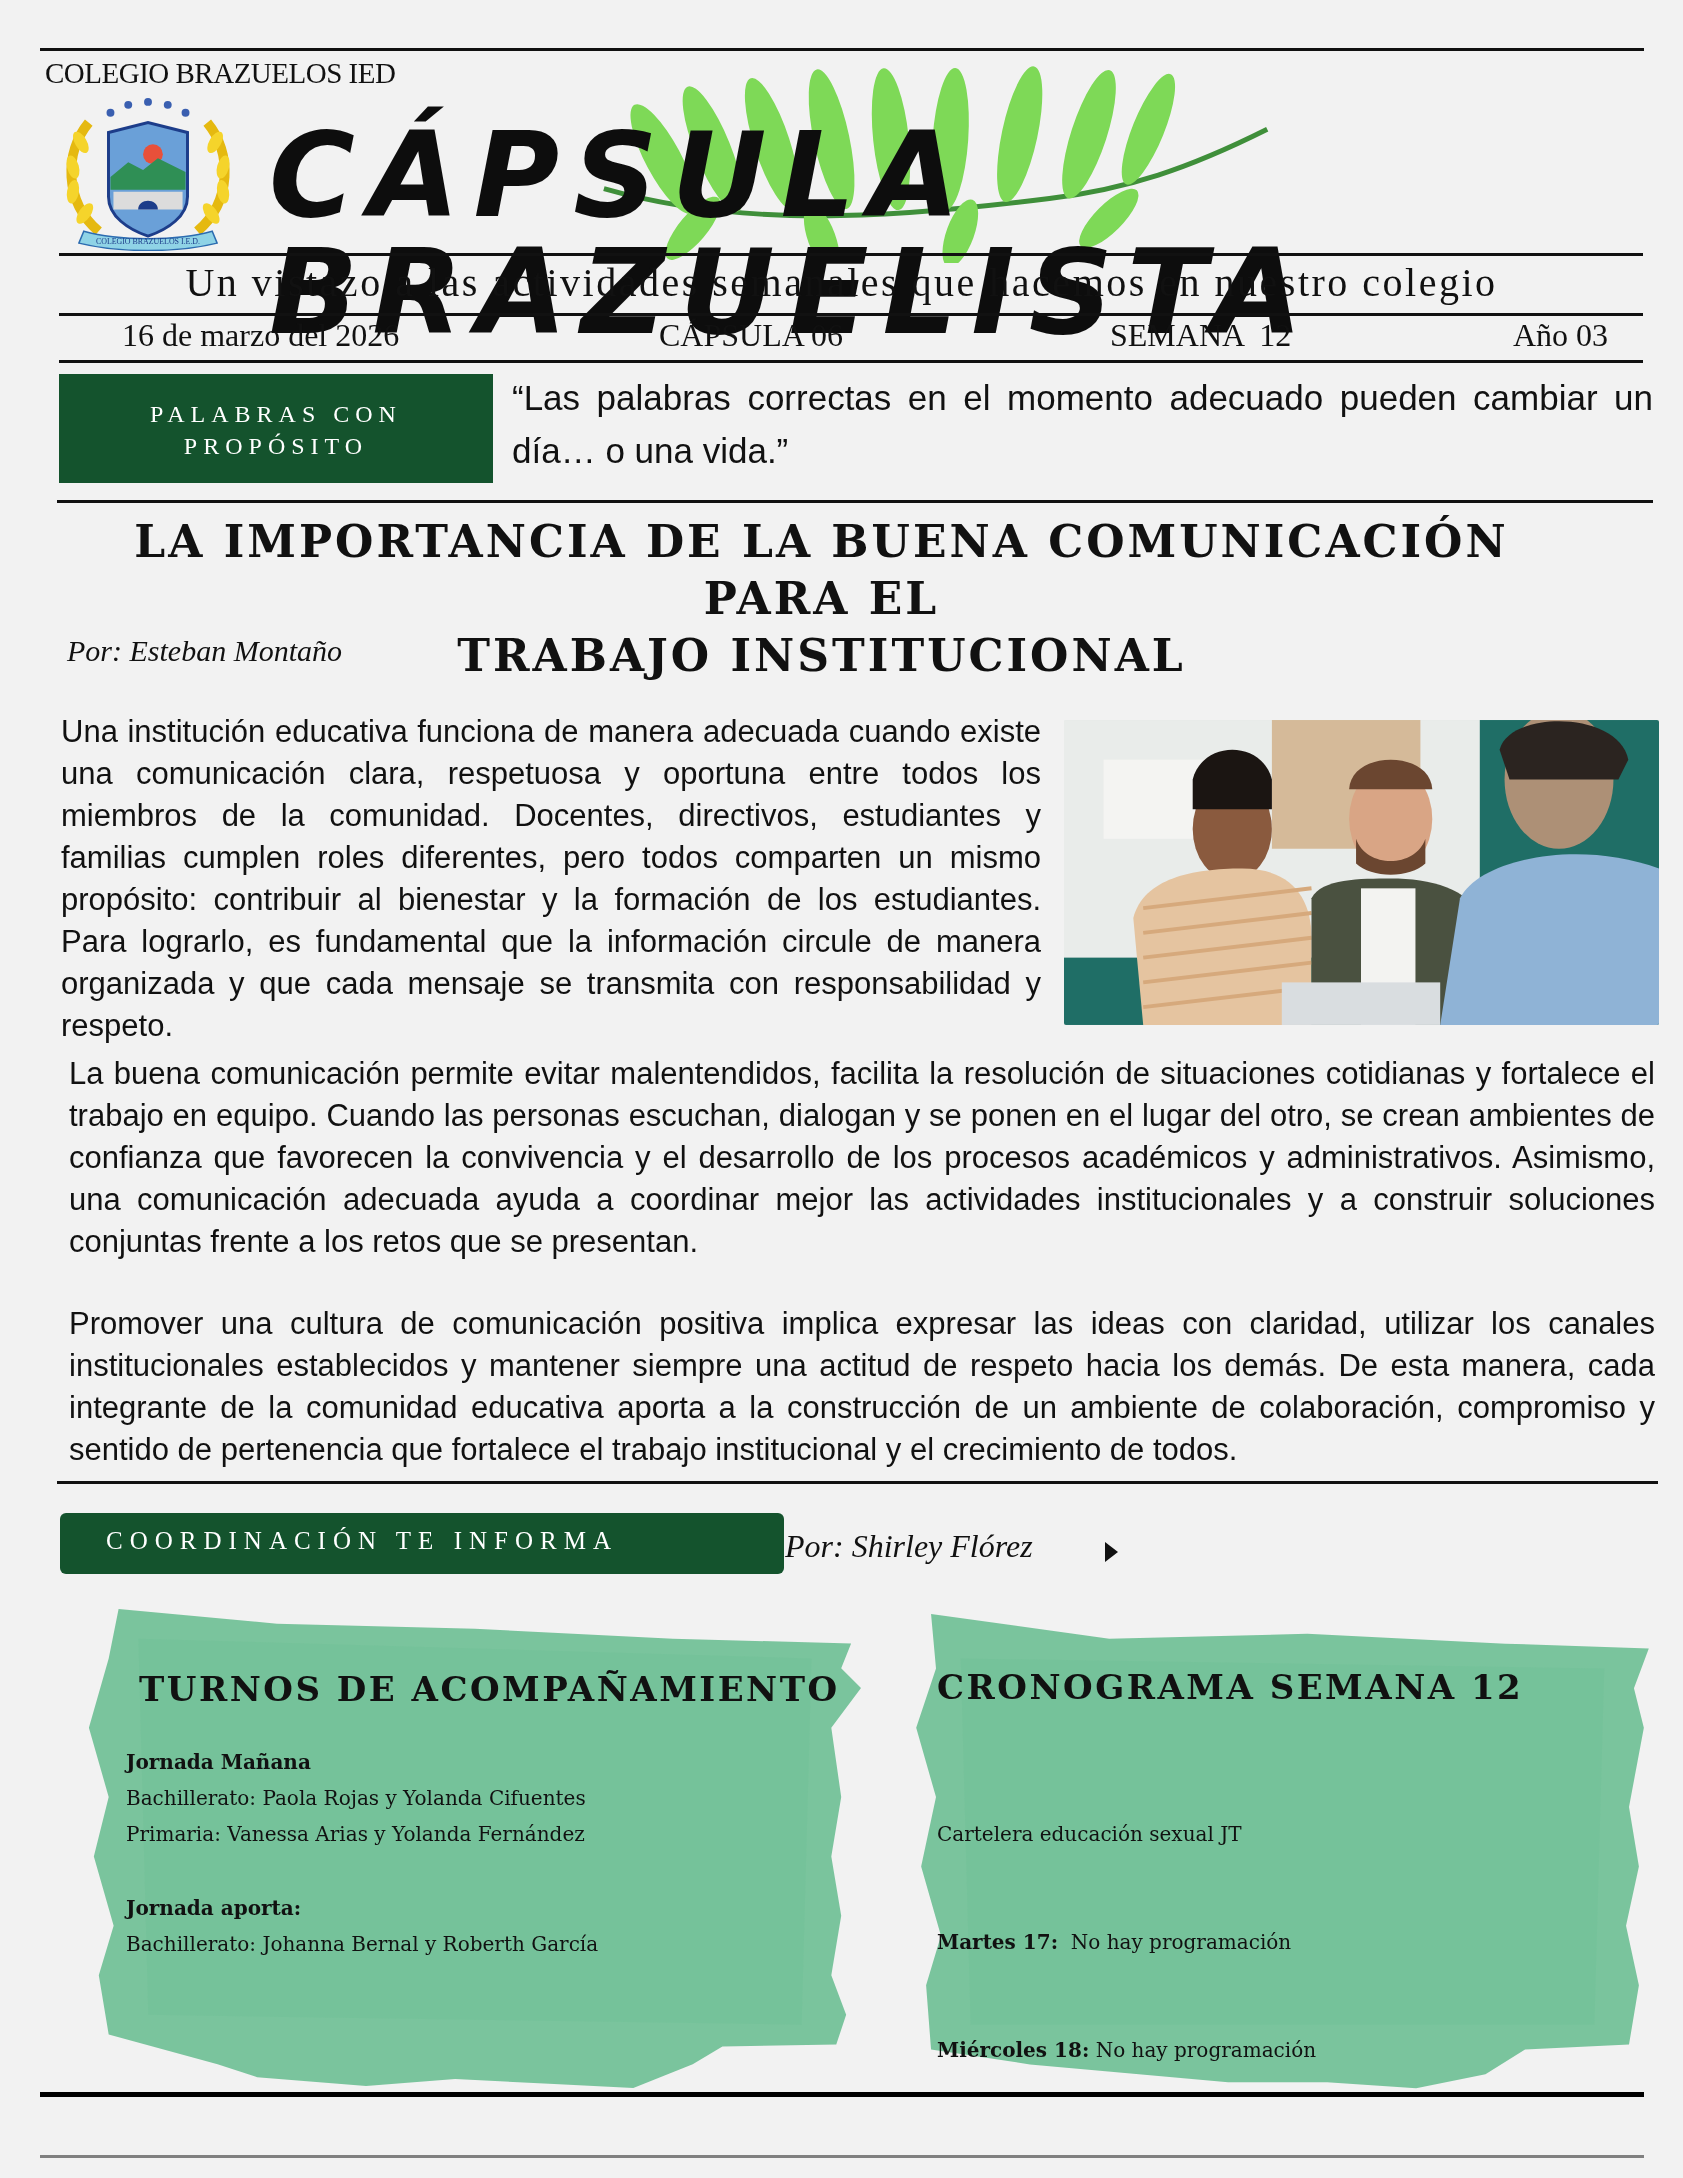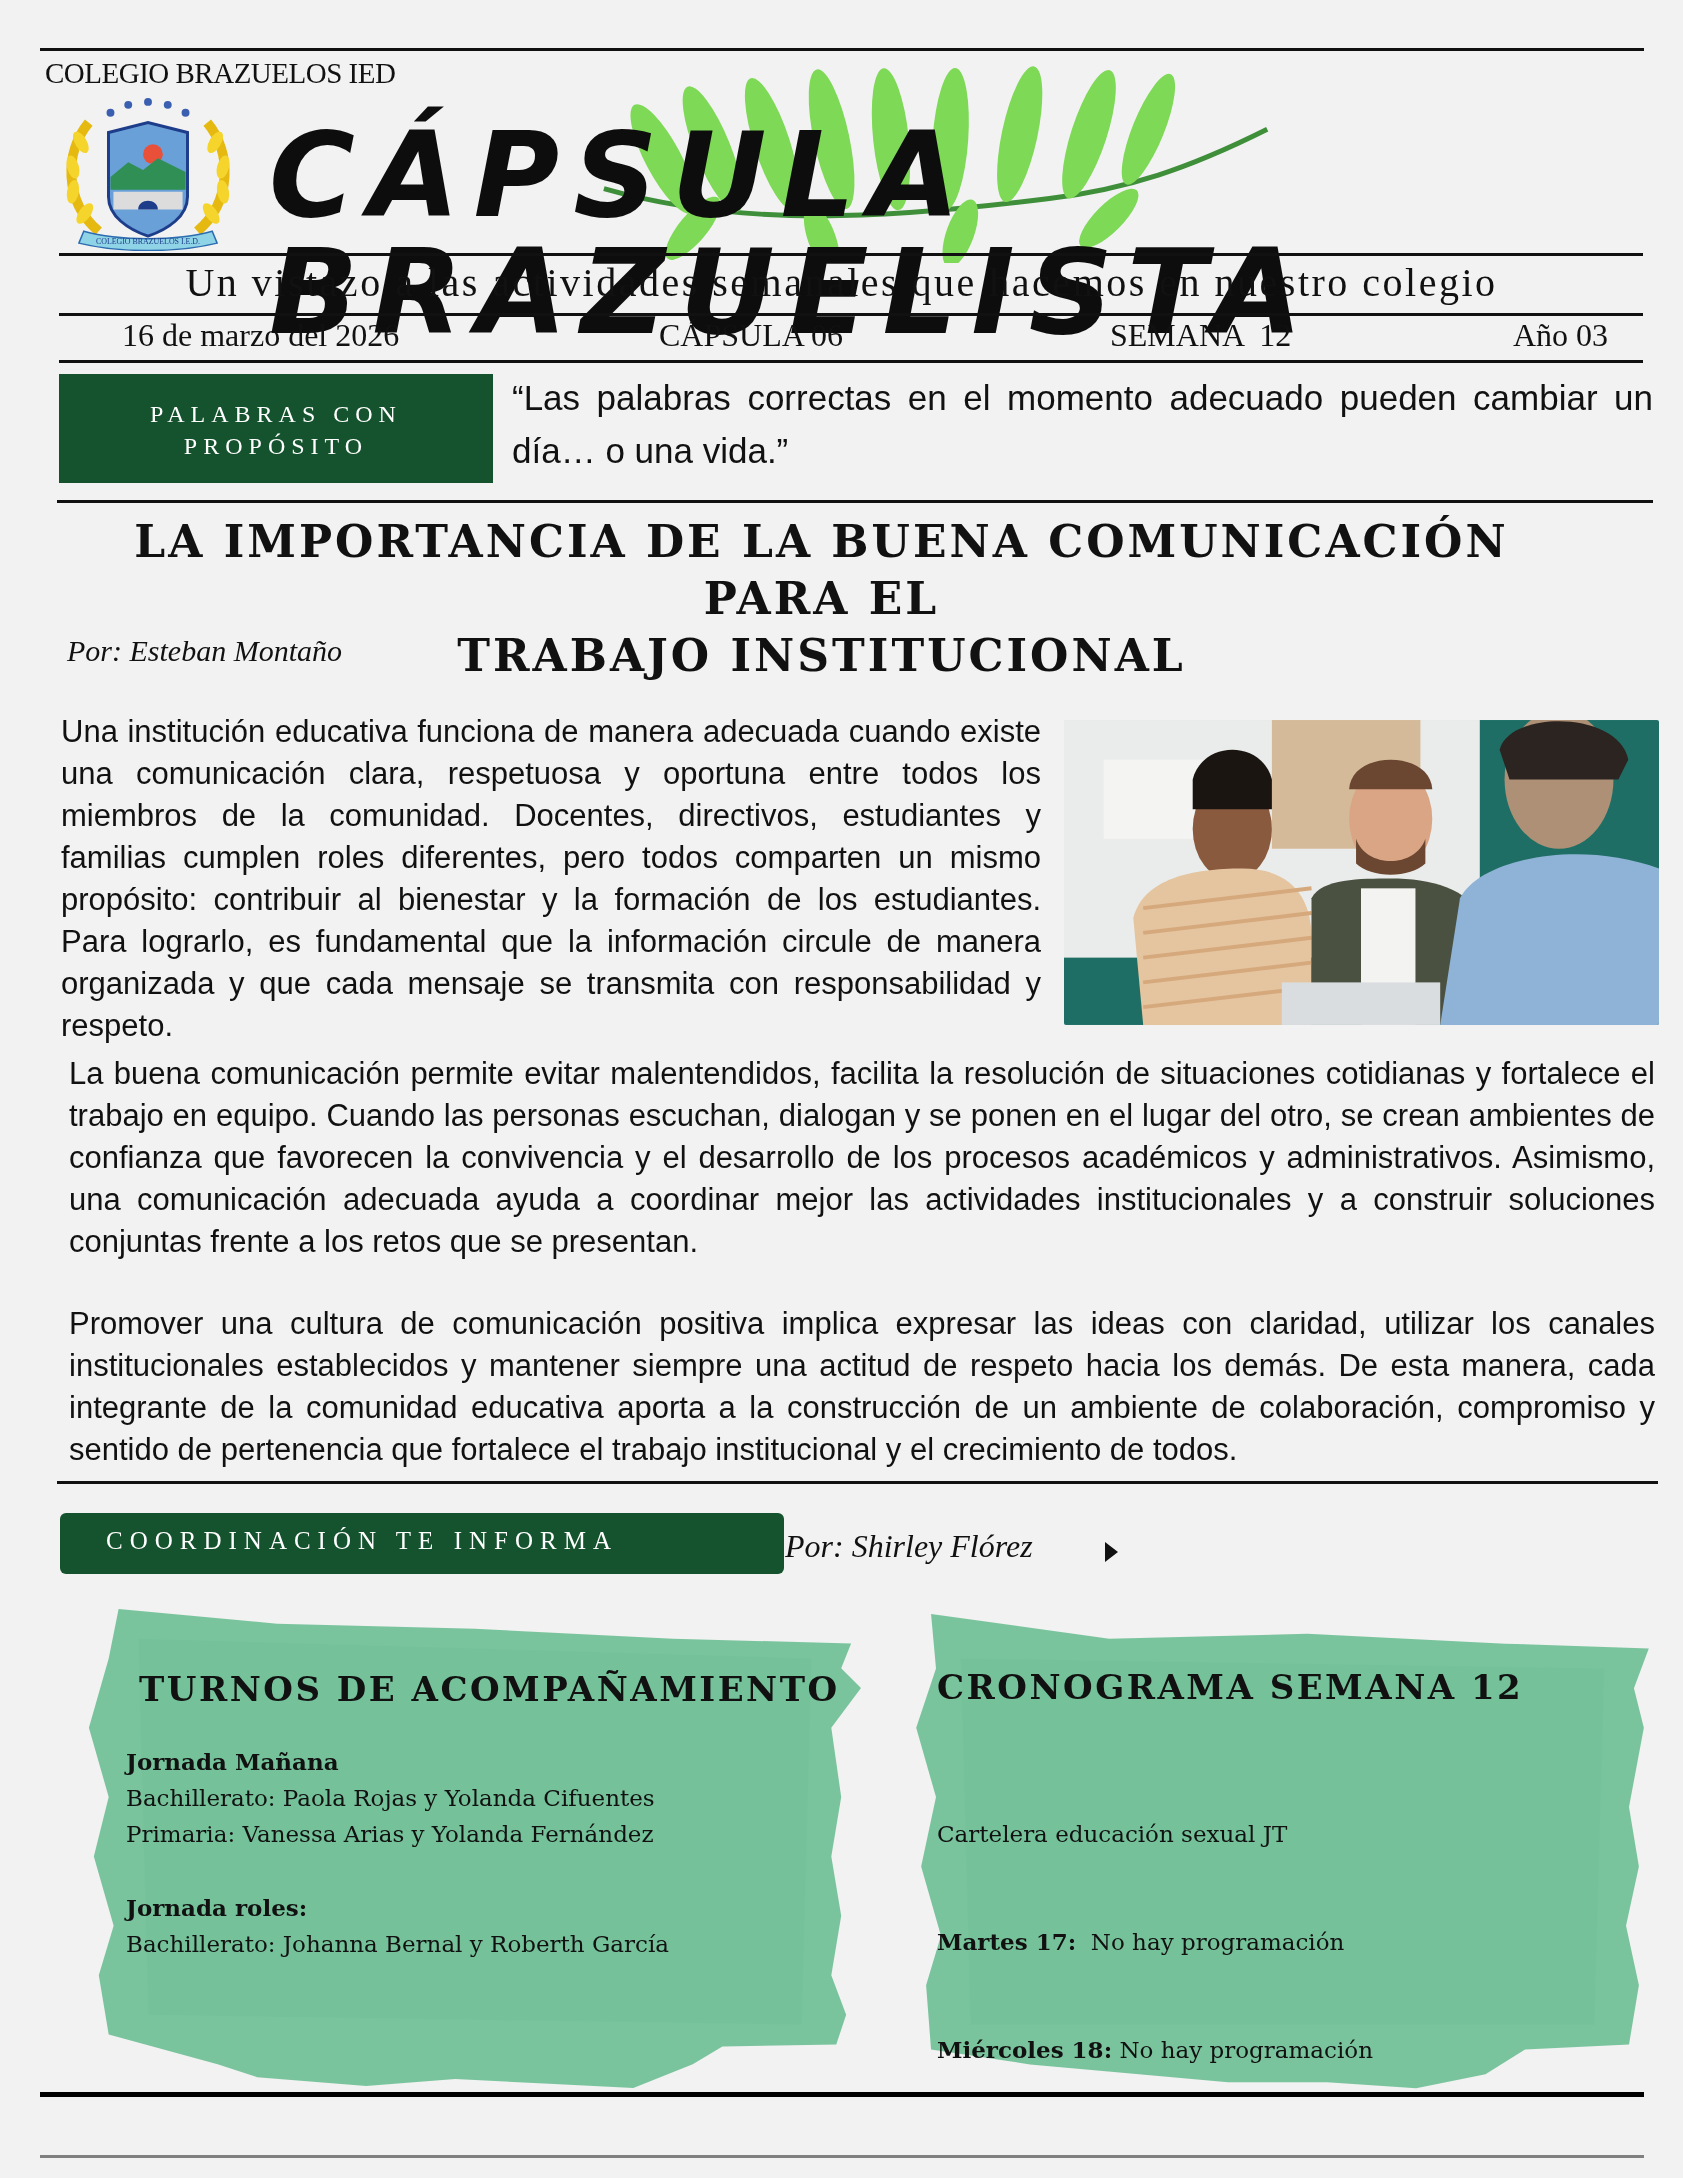--- a/index.html
+++ b/index.html
@@ -28,21 +28,21 @@
   .quote { left: 512px; top: 371px; width: 1141px; font-size: 35px; line-height: 53px; text-align: justify; text-align-last: left; }
   .article-title {
     left: 59px; width: 1525px; top: 513px; text-align: center; font-size: 44px; font-weight: bold;
     letter-spacing: 3px; line-height: 57px;
   }
   .byline { font-style: italic; font-size: 30px; }
   .body-text { font-size: 31px; line-height: 42px; text-align: justify; text-align-last: left; }
   .photo { left: 1064px; top: 720px; width: 595px; height: 305px; overflow: hidden; border-radius: 2px; }
   .wash { position: absolute; }
   .box-title { font-size: 34px; font-weight: bold; letter-spacing: 2.5px; }
-  .box-text { font-size: 23px; line-height: 36px; }
+  .box-text { font-size: 20px; line-height: 36px; }
   .box-text b { font-weight: bold; }
   .play-icon { left: 1105px; top: 1542px; width: 0; height: 0; border-top: 10px solid transparent; border-bottom: 10px solid transparent; border-left: 13px solid #111; }
 </style>
 </head>
 <body>
 
 <div class="rule" style="left:40px;top:48px;width:1604px;height:3px;"></div>
 
 <div class="abs lserif school-name">COLEGIO BRAZUELOS IED</div>
 
@@ -167,21 +167,21 @@
 <svg class="wash" style="left:79px;top:1599px;" width="782" height="495" viewBox="0 0 790 500">
   <path d="M40 10 L200 25 L400 30 L600 40 L780 45 L770 70 L790 90 L760 130 L770 200 L760 260 L770 320 L760 380 L775 420 L765 450 L650 452 L620 470 L560 494 L480 490 L380 485 L290 492 L180 483 L140 470 L30 440 L20 380 L35 330 L15 260 L30 200 L10 130 L30 60 Z" fill="#5fb98a" opacity="0.82"></path>
   <path d="M60 40 L740 60 L730 430 L70 420 Z" fill="#6cc095" opacity="0.35"></path>
 </svg>
 <div class="abs serif box-title" style="left:139px;top:1669px;">TURNOS DE ACOMPAÑAMIENTO</div>
 <div class="abs serif box-text" style="left:126px;top:1744px;">
   <div style="font-weight:bold;">Jornada Mañana</div>
   <div>Bachillerato: Paola Rojas y Yolanda Cifuentes</div>
   <div>Primaria: Vanessa Arias y Yolanda Fernández</div>
   <div style="height:38px;"></div>
-  <div style="font-weight:bold;">Jornada roles:</div>
+  <div style="font-weight:bold;">Jornada aporta:</div>
   <div>Bachillerato: Johanna Bernal y Roberth García</div>
 </div>
 
 <svg class="wash" style="left:911px;top:1609px;" width="743" height="495" viewBox="0 0 750 500">
   <path d="M20 5 L200 30 L400 25 L600 35 L745 40 L730 80 L740 120 L725 200 L735 260 L722 320 L735 380 L725 440 L620 445 L580 470 L510 484 L420 478 L320 478 L230 470 L120 460 L20 445 L15 380 L30 330 L10 260 L25 190 L5 120 L25 60 Z" fill="#5fb98a" opacity="0.82"></path>
   <path d="M50 50 L700 60 L690 420 L60 420 Z" fill="#6cc095" opacity="0.35"></path>
 </svg>
 <div class="abs serif box-title" style="left:937px;top:1667px;">CRONOGRAMA SEMANA 12</div>
 <div class="abs serif box-text" style="left:937px;top:1744px;white-space:pre;">
   <div><b></b><span>Cartelera educación sexual JT</span></div>

